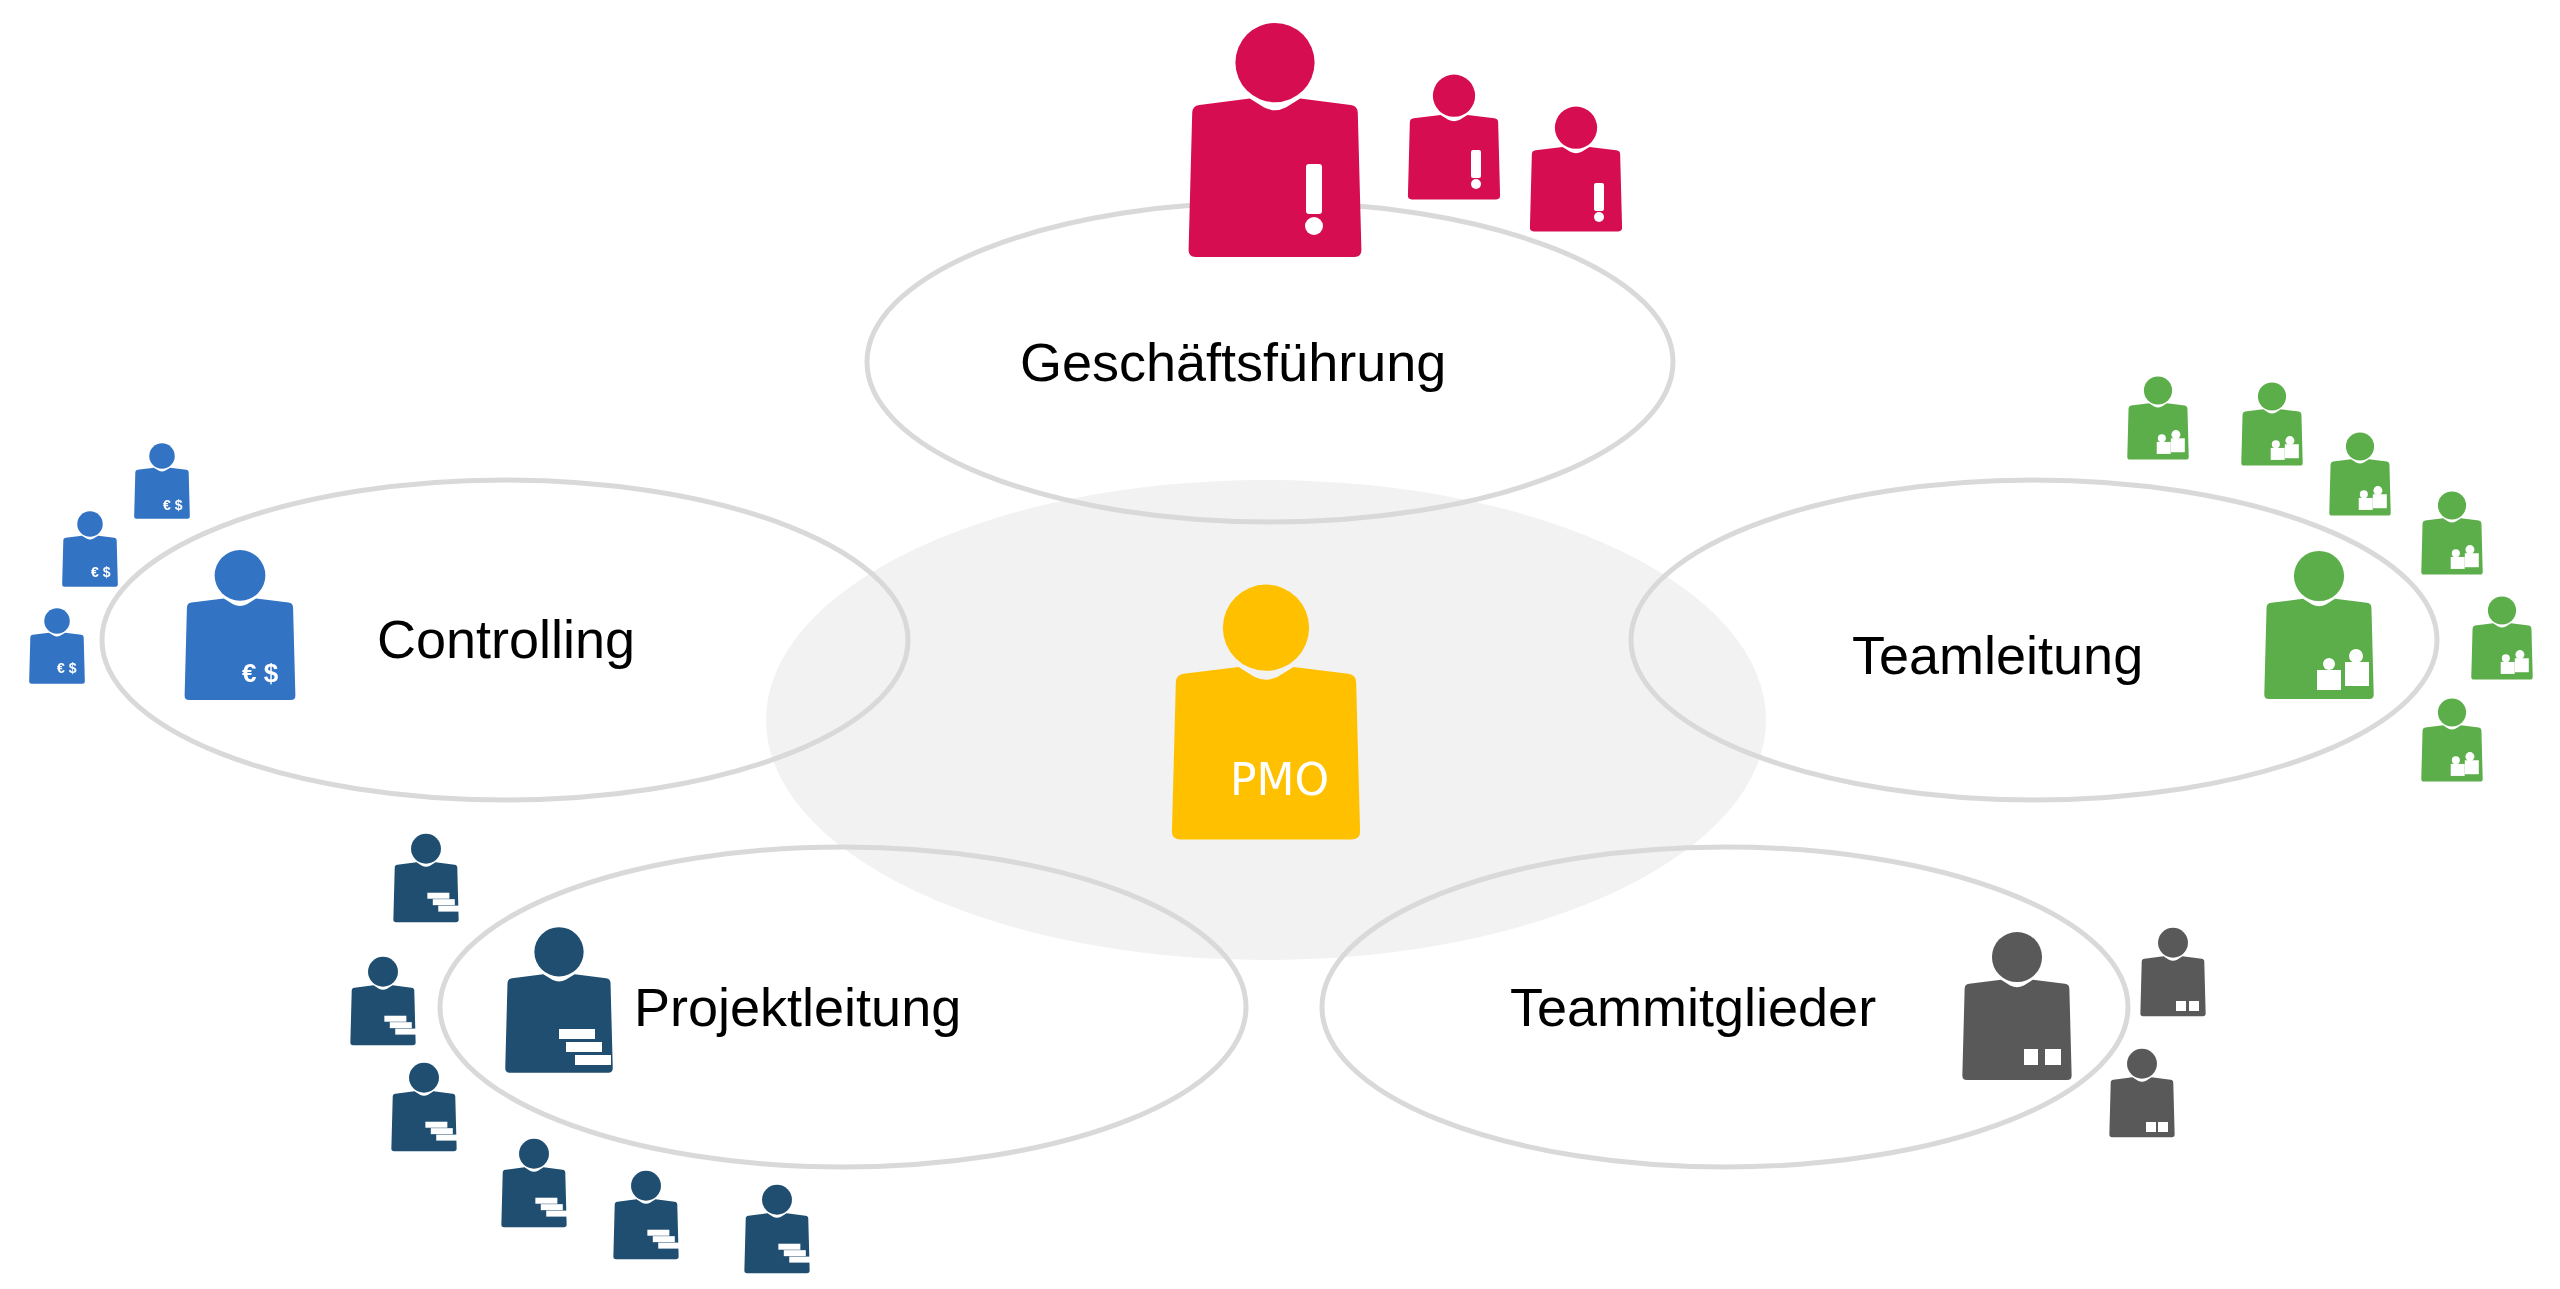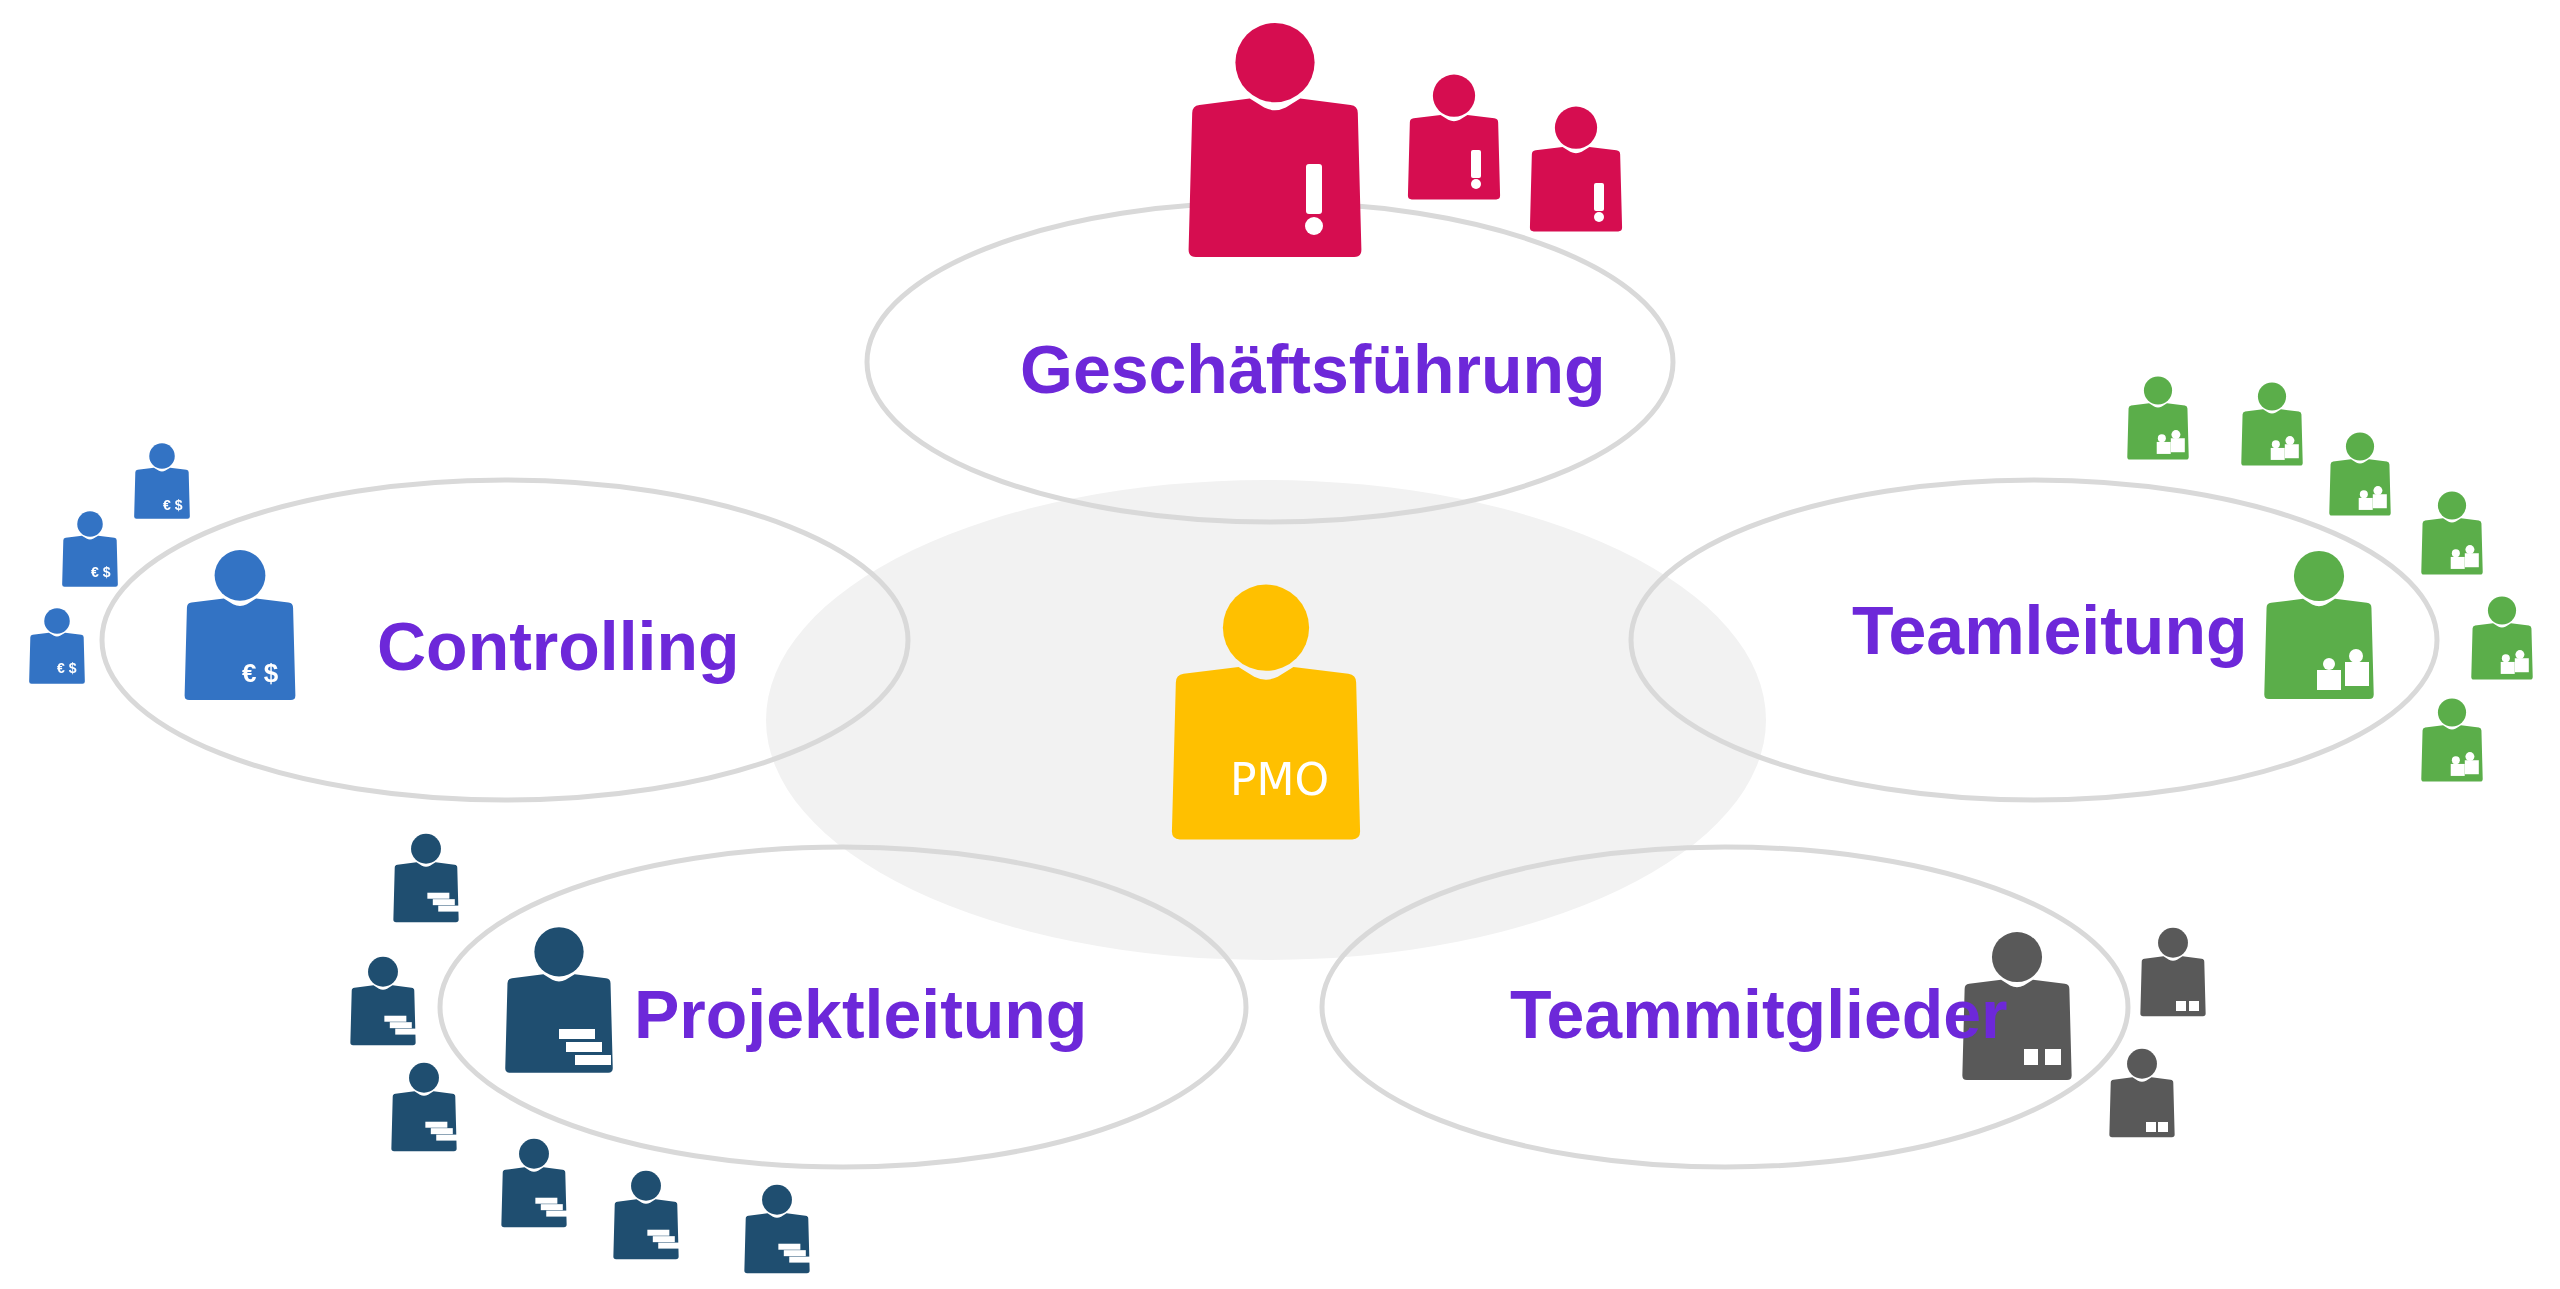--- a/index.html
+++ b/index.html
@@ -1,19 +1,19 @@
 <!DOCTYPE html>
 <html><head>
 <meta charset="utf-8">
 <style>
   html, body { margin:0; padding:0; background:#ffffff; }
   body { width:2560px; height:1289px; position:relative; overflow:hidden;
          font-family:"Liberation Sans", "DejaVu Sans", sans-serif; }
   svg#canvas { position:absolute; left:0; top:0; }
-  .label { position:absolute; font-weight:bold; color:#6d28d9; font-size:68px;
+  .label { position:absolute; font-weight:normal; color:#000000; font-size:54px;
            white-space:nowrap; line-height:1; }
 </style>
 </head>
 <body>
 
 <svg id="canvas" width="2560" height="1289" viewBox="0 0 2560 1289" xmlns="http://www.w3.org/2000/svg">
   <defs>
 
     <symbol id="person" viewBox="0 0 100 130">
       <circle cx="50" cy="22" r="22"></circle>
@@ -225,15 +225,15 @@
           <rect x="2158" y="1122" width="10" height="10"></rect>
         </g>
     </g>
   </g>
 </svg>
 
 <div class="label" style="left:1230px; top:758px; font-size:44px; font-weight:normal; color:#ffffff; font-family:'DejaVu Sans', sans-serif;text-align:center;">PMO</div>
 
 <div class="label" style="left:1020px; top:335px;">Geschäftsführung</div>
 <div class="label" style="left:338px; top:612px;margin-left:39px;">Controlling</div>
-<div class="label" style="left:1852px; top:596px;">Teamleitung</div>
+<div class="label" style="left:1852px; top:628px;">Teamleitung</div>
 <div class="label" style="left:634px; top:980px;">Projektleitung</div>
 <div class="label" style="left:1494px; top:980px;margin-left:16px;">Teammitglieder</div>
 
 </body></html>

